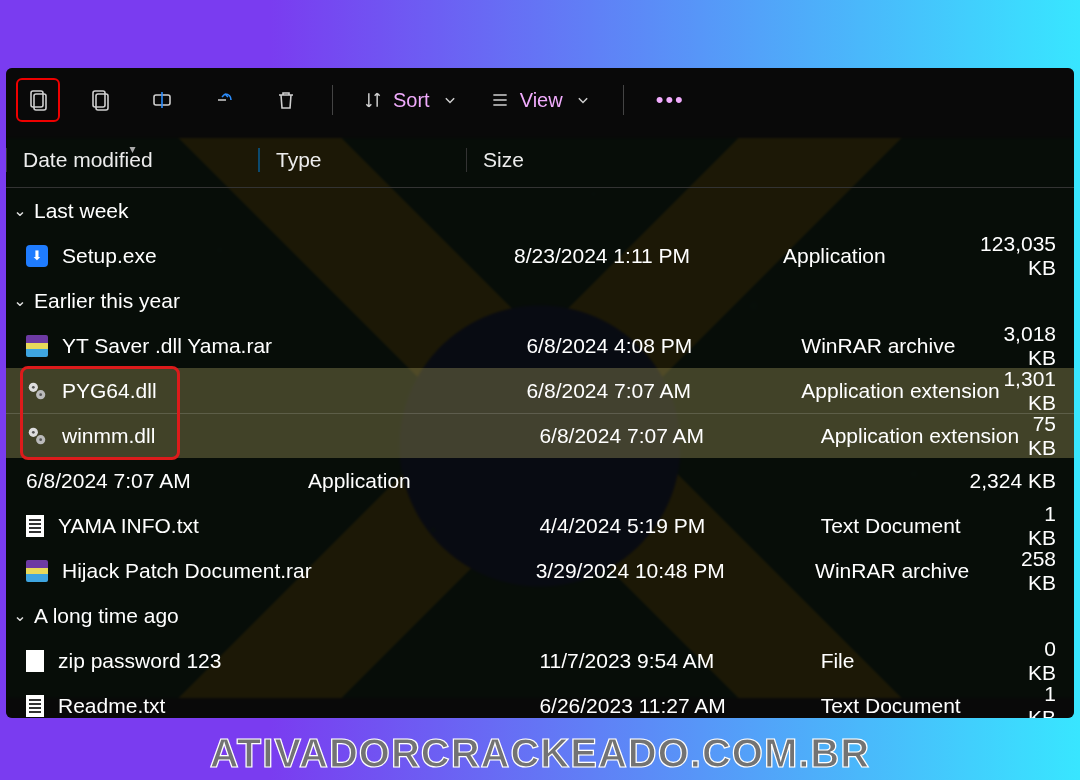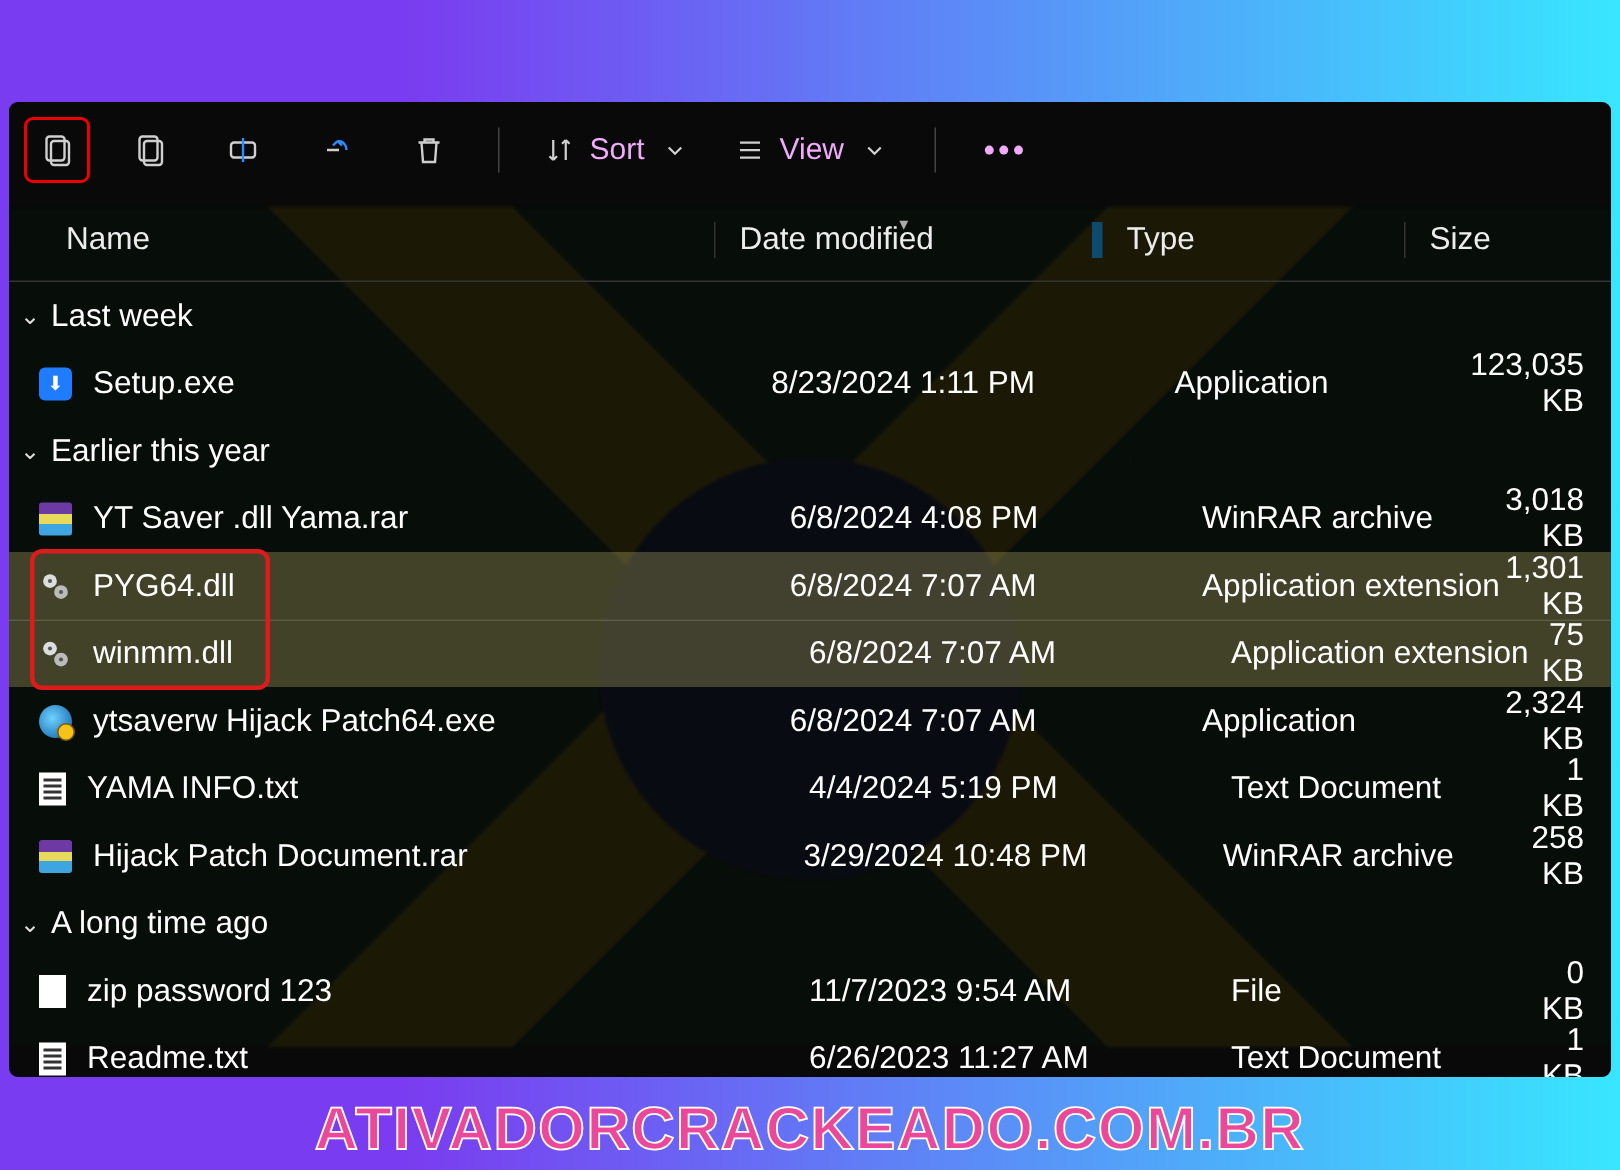--- a/index.html
+++ b/index.html
@@ -80,21 +80,21 @@
     display:flex;
     height:56px;
     align-items:center;
     color:#ececec;
     font-size:21px;
     border-bottom:1px solid #333;
   }
   .col { display:flex; align-items:center; position:relative; }
   .col.name  { width:470px; padding-left:38px; }
   .col.date  { width:252px; border-left:1px solid #333; padding-left:16px; }
-  .col.type  { width:208px; border-left:7px solid #0c4a6e; padding-left:16px; }
+  .col.type  { width:208px; border-left:2px solid #0c4a6e; padding-left:16px; }
   .col.size  { flex:1;      border-left:1px solid #333; padding-left:16px; }
   .sortmark { position:absolute; top:-6px; left:50%; transform:translateX(-50%); font-size:12px; color:#aaa; }
 
   
   .list { position:relative; z-index:3; }
   .grp, .row {
     display:flex; align-items:center;
     height:45px;
     font-size:21px;
     color:#fff;
@@ -143,21 +143,21 @@
 
   
   .watermark{
     position:absolute;
     left:0; right:0;
     bottom:4px;
     text-align:center;
     font-family:Impact,"Arial Black",sans-serif;
     font-size:40px;
     letter-spacing:1px;
-    color:#ec4899;
+    color:#737373;
     -webkit-text-stroke:1.2px #fff;
     font-weight:900;
   }
 </style>
 </head>
 <body>
 
 <div class="window">
   <div class="flag"></div>
   <div class="darken"></div>
@@ -212,23 +212,20 @@
       <svg viewBox="0 0 24 24">
           <path d="M7 10l5 5 5-5"></path>
         </svg>
     </div>
 
     <div class="sep"></div>
     <div class="more">•••</div>
   </div>
 
   <div class="headers">
-    <div class="col name">
-        <span>Name</span>
-      </div>
     <div class="col date">
       <span class="sortmark">▾</span>
       <span>Date modified</span>
     </div>
     <div class="col type">
         <span>Type</span>
       </div>
     <div class="col size">
         <span>Size</span>
       </div>
@@ -287,24 +284,20 @@
               <circle cx="16" cy="16" r="1.5" fill="#555"></circle>
             </svg>
           </span>
           <span>winmm.dll</span>
         </div>
         <div class="date-cell">6/8/2024 7:07 AM</div>
         <div class="type-cell">Application extension</div>
         <div class="size-cell">75 KB</div>
       </div>
       <div class="row">
-        <div class="name-cell">
-          <span class="ico ico-globe"></span>
-          <span>ytsaverw Hijack Patch64.exe</span>
-        </div>
         <div class="date-cell">6/8/2024 7:07 AM</div>
         <div class="type-cell">Application</div>
         <div class="size-cell">2,324 KB</div>
       </div>
       <div class="row">
         <div class="name-cell">
           <span class="ico ico-txt"></span>
           <span>YAMA INFO.txt</span>
         </div>
         <div class="date-cell">4/4/2024 5:19 PM</div>

